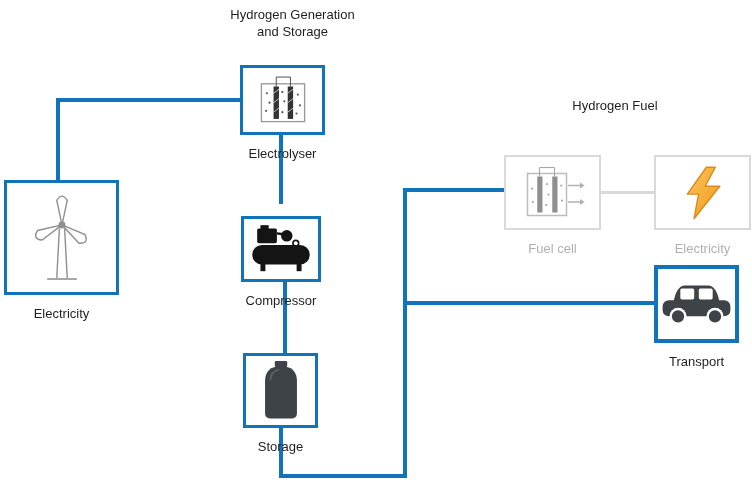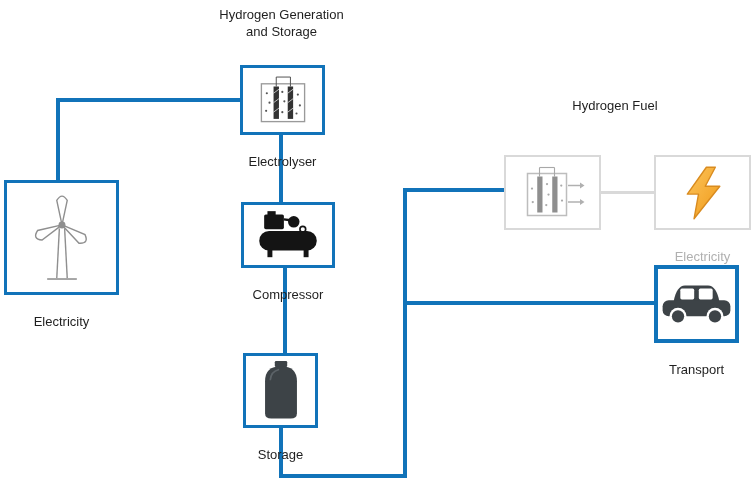--- a/index.html
+++ b/index.html
@@ -9,34 +9,34 @@
   }
   .heading{
     position:absolute;font-size:13px;line-height:17px;color:#1f1f1f;
     text-align:center;white-space:pre-line;
   }
   .node{position:absolute;text-align:center;}
   .box{
     box-sizing:border-box;width:100%;background:#ffffff;
     border:3px solid #1173b9;display:flex;align-items:center;justify-content:center;
   }
-  .node .label{margin-top:19px;font-size:13px;color:#1f1f1f;}
+  .node .label{margin-top:11px;font-size:13px;color:#1f1f1f;}
   .node.inactive .box{border:2px solid #d9d9d9;}
   .node.inactive .label{color:#b0b0b0;}
   .node.thick .box{border-width:4px;}
   .conn{position:absolute;background:#1173b9;}
   .conn.gray{background:#d9d9d9;}
   svg{display:block;}
 </style>
 </head>
 <body>
 
 <div id="canvas">
 
-  <div class="heading" style="left:189px;top:6px;width:185px;">Hydrogen Generation
+  <div class="heading" style="left:200px;top:6px;width:185px;">Hydrogen Generation
 and Storage</div>
   <div class="heading" style="left:540px;top:97px;width:150px;">Hydrogen Fuel</div>
 
   <div class="conn" style="left:56px;top:98px;width:4px;height:84px;"></div>
   <div class="conn" style="left:56px;top:98px;width:186px;height:4px;"></div>
   <div class="conn" style="left:279px;top:133px;width:4px;height:71px;"></div>
   <div class="conn" style="left:283px;top:267px;width:4px;height:88px;"></div>
   <div class="conn" style="left:279px;top:426px;width:4px;height:52px;"></div>
   <div class="conn" style="left:279px;top:474px;width:128px;height:4px;"></div>
   <div class="conn" style="left:403px;top:188px;width:4px;height:290px;"></div>
@@ -89,21 +89,21 @@
             <circle cx="49" cy="58" r="1.6"></circle>
           <circle cx="72" cy="32" r="1.6"></circle>
             <circle cx="75" cy="48" r="1.6"></circle>
             <circle cx="70" cy="60" r="1.6"></circle>
         </g>
       </svg>
     </div>
     <div class="label">Electrolyser</div>
   </div>
 
-  <div class="node" style="left:241px;top:202px;width:94px;">
+  <div class="node" style="left:241px;top:216px;width:80px;">
     <div class="box" style="height:66px;">
       <svg width="74" height="52" viewBox="0 0 90 62">
         <rect x="16" y="6" width="24" height="18" rx="2" fill="#141414"></rect>
         <rect x="20" y="2" width="10" height="5" fill="#141414"></rect>
         <circle cx="52" cy="15" r="7" fill="#141414"></circle>
         <line x1="40" y1="12" x2="48" y2="13" stroke="#141414" stroke-width="3"></line>
         <rect x="10" y="26" width="70" height="24" rx="12" fill="#141414"></rect>
         <rect x="20" y="49" width="6" height="9" fill="#141414"></rect>
         <rect x="64" y="49" width="6" height="9" fill="#141414"></rect>
         <circle cx="63" cy="24" r="3.5" fill="none" stroke="#141414" stroke-width="2"></circle>
@@ -142,20 +142,21 @@
             <circle cx="62" cy="50" r="1.5"></circle>
         </g>
         <g stroke="#b0b0b0" stroke-width="2">
           <line x1="70" y1="30" x2="86" y2="30"></line>
           <line x1="70" y1="52" x2="86" y2="52"></line>
         </g>
         <path d="M86,26 L92,30 L86,34 Z" fill="#b0b0b0"></path>
         <path d="M86,48 L92,52 L86,56 Z" fill="#b0b0b0"></path>
       </svg>
     </div>
+    <div class="label">Fuel cell</div>
   </div>
 
   <div class="node inactive" style="left:654px;top:155px;width:97px;">
     <div class="box" style="height:75px;">
       <svg width="56" height="60" viewBox="0 0 100 100">
         <defs>
           <linearGradient id="boltg" x1="0" y1="0" x2="1" y2="1">
             <stop offset="0" stop-color="#fcc45c"></stop>
             <stop offset="1" stop-color="#f09a18"></stop>
           </linearGradient>

